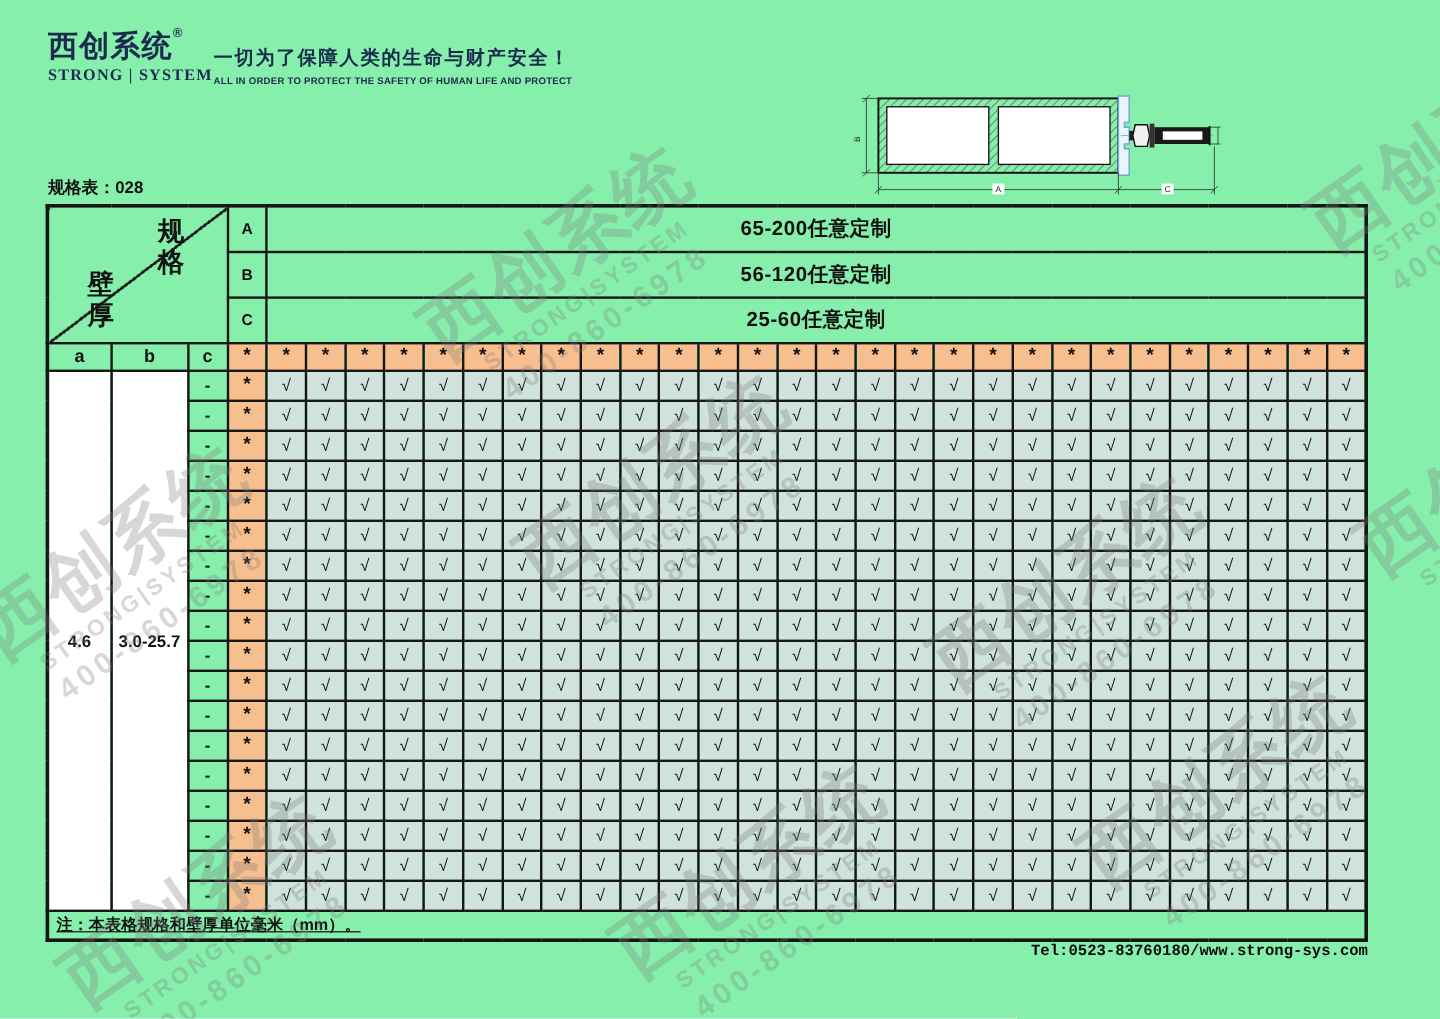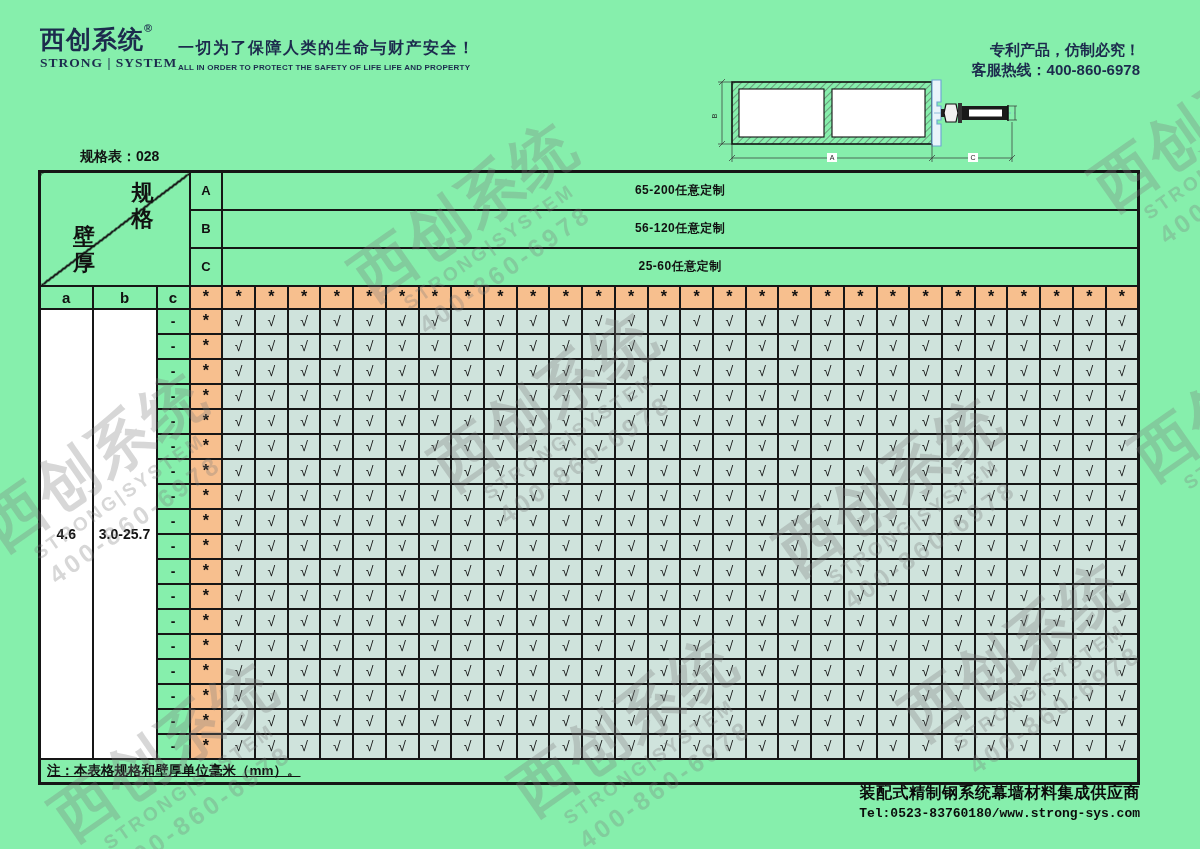--- a/index.html
+++ b/index.html
@@ -17,35 +17,35 @@
   .logo{position:absolute;left:40px;top:27px;color:var(--navy);}
   .logo-cn{font-size:25px;font-weight:bold;letter-spacing:1px;line-height:1;}
   .logo-reg{font-size:11px;vertical-align:top;position:relative;top:-4px;}
   .logo-en{font-family:"Liberation Serif",serif;font-weight:bold;font-size:13.5px;letter-spacing:1px;margin-top:3px;}
   .slogan{position:absolute;left:178px;top:38px;color:var(--navy);}
   .slogan-cn{font-size:16px;font-weight:bold;letter-spacing:1.5px;}
   .slogan-en{font-size:8px;font-weight:bold;letter-spacing:0.2px;margin-top:4px;}
   .contact{position:absolute;right:60px;top:40px;text-align:right;color:var(--navy);font-weight:bold;font-size:15px;line-height:20px;}
 
   .doc-title{position:absolute;left:251px;top:109px;width:490px;text-align:center;font-size:31px;font-weight:bold;color:#141414;letter-spacing:0.5px;}
-  .sheet-no{position:absolute;left:40px;top:148px;font-size:14px;font-weight:bold;color:#111;margin-left:40px;}
+  .sheet-no{position:absolute;left:40px;top:148px;font-size:14px;font-weight:bold;color:#111;}
 
   
   .drawing{position:absolute;left:712px;top:76px;}
 
   
   table.spec{position:absolute;left:38px;top:170px;width:1102px;border-collapse:collapse;table-layout:fixed;border:3px solid var(--line);padding-left:12px;}
   table.spec td{border:2px solid var(--line);padding:0;text-align:center;vertical-align:middle;color:#111;overflow:hidden;}
   tr.spec-row td{height:38px;}
   td.diag-cell{position:relative;background:
       linear-gradient(to bottom right,rgba(0,0,0,0) 49.4%,var(--line) 49.4%,var(--line) 50.6%,rgba(0,0,0,0) 50.6%);}
   .diag-top{position:absolute;top:7px;right:33px;width:26px;font-size:22px;font-weight:bold;line-height:1.2;}
   .diag-bottom{position:absolute;bottom:8px;left:30px;width:26px;font-size:22px;font-weight:bold;line-height:1.2;}
   td.spec-label{font-size:13px;font-weight:bold;}
-  td.spec-value{font-size:12px;font-weight:bold;letter-spacing:0.5px;}
+  td.spec-value{font-size:17px;font-weight:bold;letter-spacing:0.5px;}
   tr.hdr-row td{height:23px;}
   td.col-hdr{font-size:15px;font-weight:bold;}
   td.star{background:var(--orange);font-size:16px;font-weight:bold;padding-top:5px;line-height:10px;}
   tr.body-row td{height:25px;}
   td.merge-a,td.merge-b{font-size:14px;font-weight:bold;background:#fff;}
   td.dash{font-size:14px;font-weight:bold;}
   td.check{background:var(--green);font-size:14px;}
   tr.note-row td{height:24px;text-align:left;font-size:13.5px;font-weight:bold;padding:2px 6px;text-decoration:underline;}
 
   
@@ -64,25 +64,21 @@
 <body>
 
 <div class="page">
 
   <div class="logo">
     <div class="logo-cn"><span>西创系统</span><span class="logo-reg">®</span></div>
     <div class="logo-en">STRONG | SYSTEM</div>
   </div>
   <div class="slogan">
     <div class="slogan-cn">一切为了保障人类的生命与财产安全！</div>
-    <div class="slogan-en">ALL IN ORDER TO PROTECT THE SAFETY OF LIFE LIFE AND PROPERTY</div>
-  </div>
-  <div class="contact">
-    <div>专利产品，仿制必究！</div>
-    <div>客服热线：400-860-6978</div>
+    <div class="slogan-en">ALL IN ORDER TO PROTECT THE SAFETY OF HUMAN LIFE AND PROTECT</div>
   </div>
 
   <div class="sheet-no">规格表：028</div>
 
   <svg class="drawing" width="305" height="92" viewBox="0 0 305 92">
     <defs>
       <pattern id="hatch" width="5" height="5" patternUnits="userSpaceOnUse" patternTransform="rotate(45)">
         <line x1="0" y1="0" x2="0" y2="5" stroke="#555" stroke-width="1.1"></line>
       </pattern>
     </defs>
@@ -803,21 +799,20 @@
           <td class="check">√</td>
           <td class="check">√</td>
         </tr>
         <tr class="note-row">
           <td class="note" colspan="32">注：本表格规格和壁厚单位毫米（mm）。</td>
         </tr>
       </tbody>
   </table>
 
   <div class="footer">
-    <div class="footer-line1">装配式精制钢系统幕墙材料集成供应商</div>
     <div class="footer-line2">Tel:0523-83760180/www.strong-sys.com</div>
   </div>
 
   <div id="wm-layer">
       <div class="wm" style="left: 280px; top: 175px;">
         <div class="wm1">西创系统</div>
         <div class="wm2">STRONG|SYSTEM</div>
         <div class="wm3">400-860-6978</div>
       </div>
       <div class="wm" style="left: 1020px; top: 85px;">

